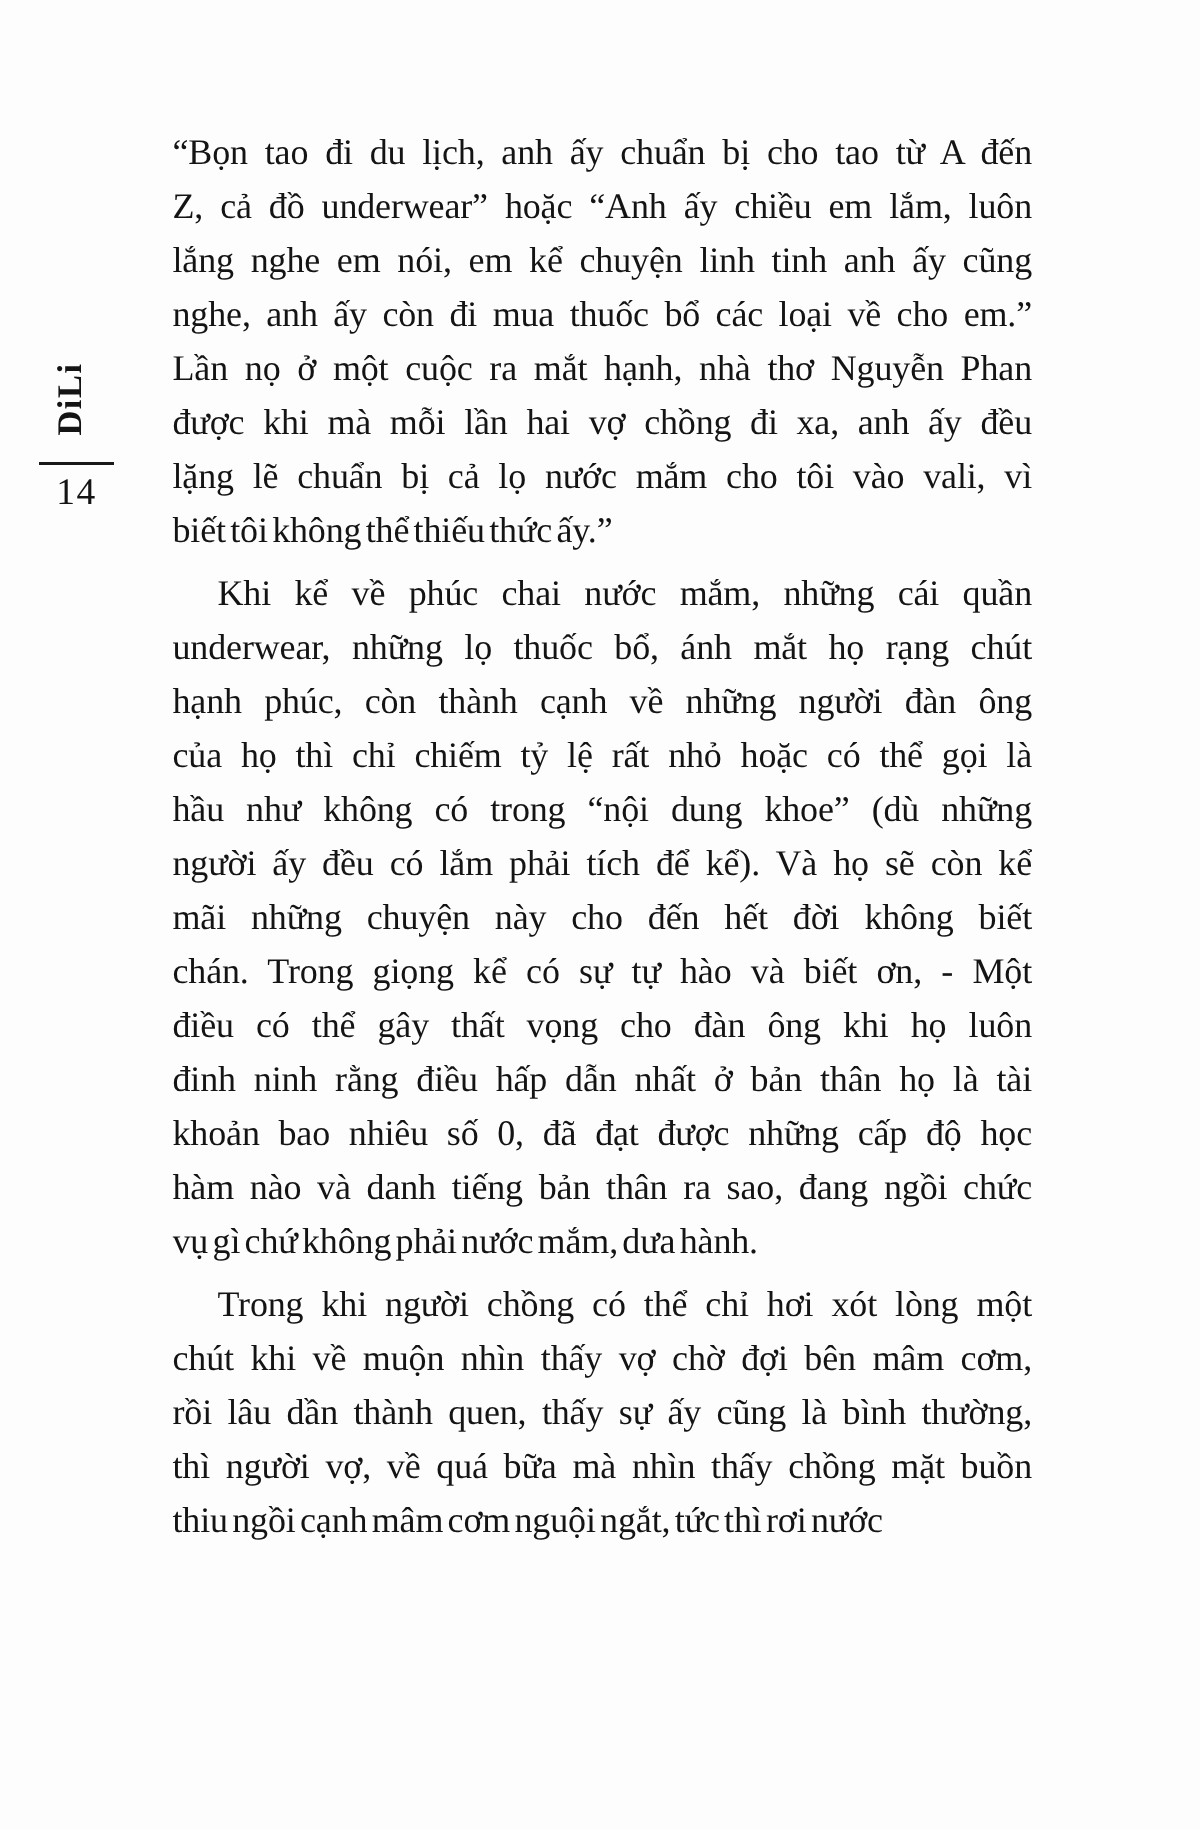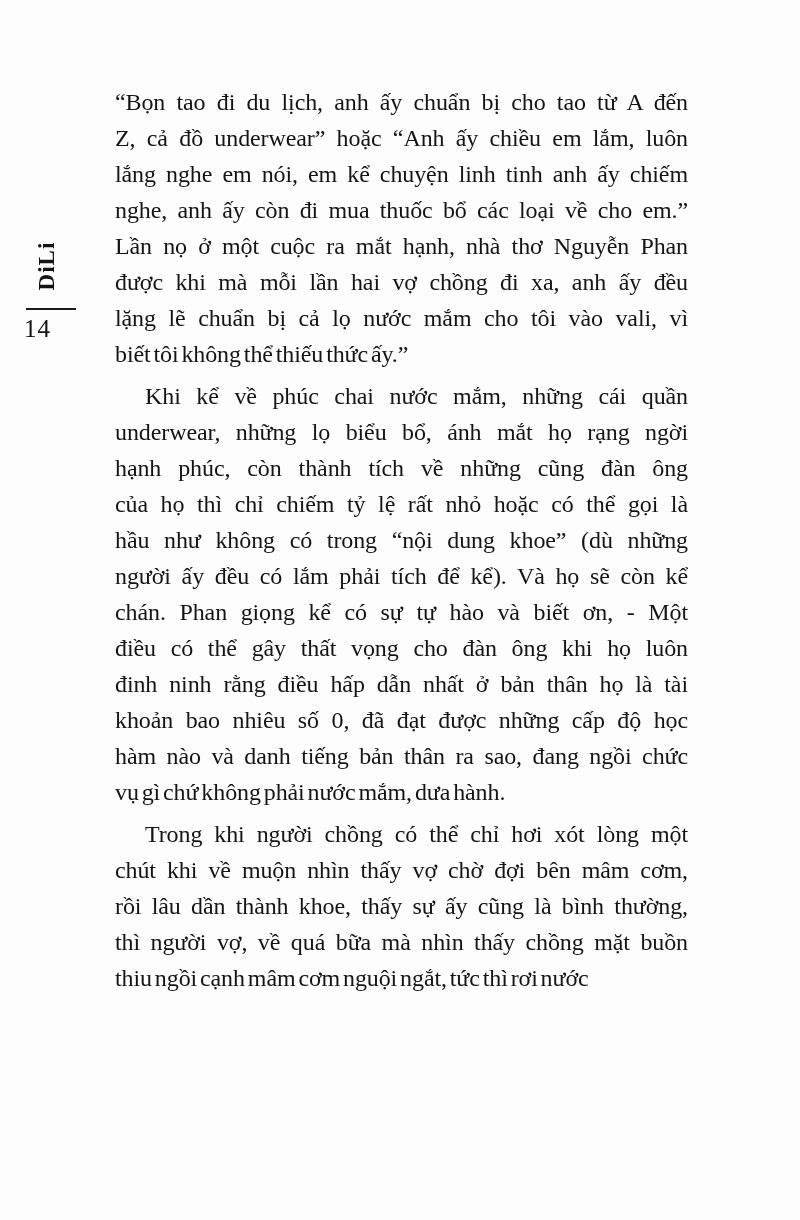--- a/index.html
+++ b/index.html
@@ -29,20 +29,21 @@
   .folio-rule {
     position: absolute;
     left: 26px; top: 308px;
     width: 50px; height: 2px;
     background: #1a1a1a;
   }
   .page-number {
     position: absolute;
     left: 24px; top: 312px;
     width: 54px;
+    text-align: center;
     font-size: 25px;
     line-height: 34px;
     letter-spacing: 1px;
   }
 
   
   .text-column {
     position: absolute;
     left: 115px; top: 84px;
     width: 573px;
@@ -72,45 +73,46 @@
 
   <div class="folio-rule"></div>
 
   <div class="page-number">14</div>
 
   <div class="text-column">
 
     <div class="para">
       <div class="ln">“Bọn tao đi du lịch, anh ấy chuẩn bị cho tao từ A đến</div>
       <div class="ln">Z, cả đồ underwear” hoặc “Anh ấy chiều em lắm, luôn</div>
-      <div class="ln">lắng nghe em nói, em kể chuyện linh tinh anh ấy chiếm</div>
+      <div class="ln">lắng nghe em nói, em kể chuyện linh tinh anh ấy cũng</div>
       <div class="ln">nghe, anh ấy còn đi mua thuốc bổ các loại về cho em.”</div>
       <div class="ln">Lần nọ ở một cuộc ra mắt hạnh, nhà thơ Nguyễn Phan</div>
       <div class="ln">được khi mà mỗi lần hai vợ chồng đi xa, anh ấy đều</div>
       <div class="ln">lặng lẽ chuẩn bị cả lọ nước mắm cho tôi vào vali, vì</div>
       <div class="ln lastln">biết tôi không thể thiếu thức ấy.”</div>
     </div>
 
     <div class="para indent">
       <div class="ln">Khi kể về phúc chai nước mắm, những cái quần</div>
-      <div class="ln">underwear, những lọ biểu bổ, ánh mắt họ rạng ngời</div>
-      <div class="ln">hạnh phúc, còn thành tích về những cũng đàn ông</div>
+      <div class="ln">underwear, những lọ thuốc bổ, ánh mắt họ rạng chút</div>
+      <div class="ln">hạnh phúc, còn thành cạnh về những người đàn ông</div>
       <div class="ln">của họ thì chỉ chiếm tỷ lệ rất nhỏ hoặc có thể gọi là</div>
       <div class="ln">hầu như không có trong “nội dung khoe” (dù những</div>
       <div class="ln">người ấy đều có lắm phải tích để kể). Và họ sẽ còn kể</div>
-      <div class="ln">chán. Phan giọng kể có sự tự hào và biết ơn, - Một</div>
+      <div class="ln">mãi những chuyện này cho đến hết đời không biết</div>
+      <div class="ln">chán. Trong giọng kể có sự tự hào và biết ơn, - Một</div>
       <div class="ln">điều có thể gây thất vọng cho đàn ông khi họ luôn</div>
       <div class="ln">đinh ninh rằng điều hấp dẫn nhất ở bản thân họ là tài</div>
       <div class="ln">khoản bao nhiêu số 0, đã đạt được những cấp độ học</div>
       <div class="ln">hàm nào và danh tiếng bản thân ra sao, đang ngồi chức</div>
       <div class="ln lastln">vụ gì chứ không phải nước mắm, dưa hành.</div>
     </div>
 
     <div class="para indent">
       <div class="ln">Trong khi người chồng có thể chỉ hơi xót lòng một</div>
       <div class="ln">chút khi về muộn nhìn thấy vợ chờ đợi bên mâm cơm,</div>
-      <div class="ln">rồi lâu dần thành khoe, thấy sự ấy cũng là bình thường,</div>
+      <div class="ln">rồi lâu dần thành quen, thấy sự ấy cũng là bình thường,</div>
       <div class="ln">thì người vợ, về quá bữa mà nhìn thấy chồng mặt buồn</div>
       <div class="ln lastln">thiu ngồi cạnh mâm cơm nguội ngắt, tức thì rơi nước</div>
     </div>
 
   </div>
 </div>
 
 </body></html>

